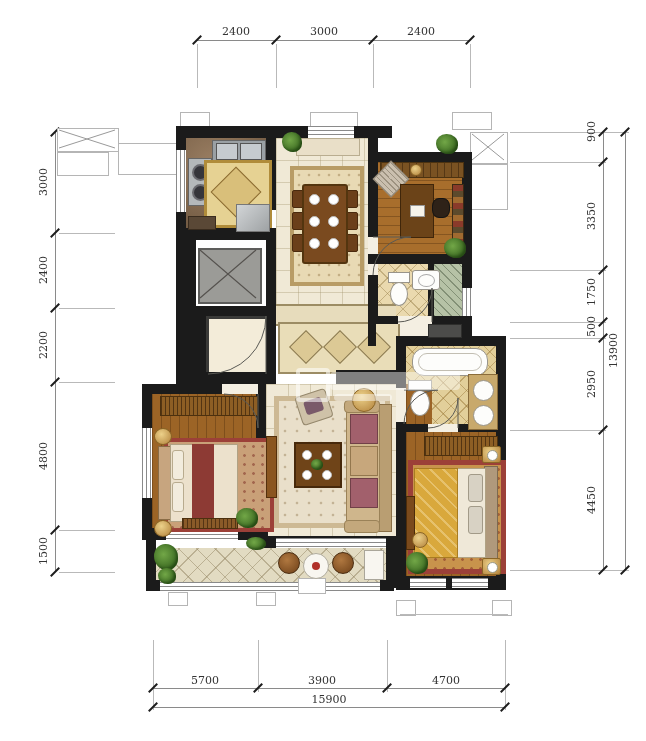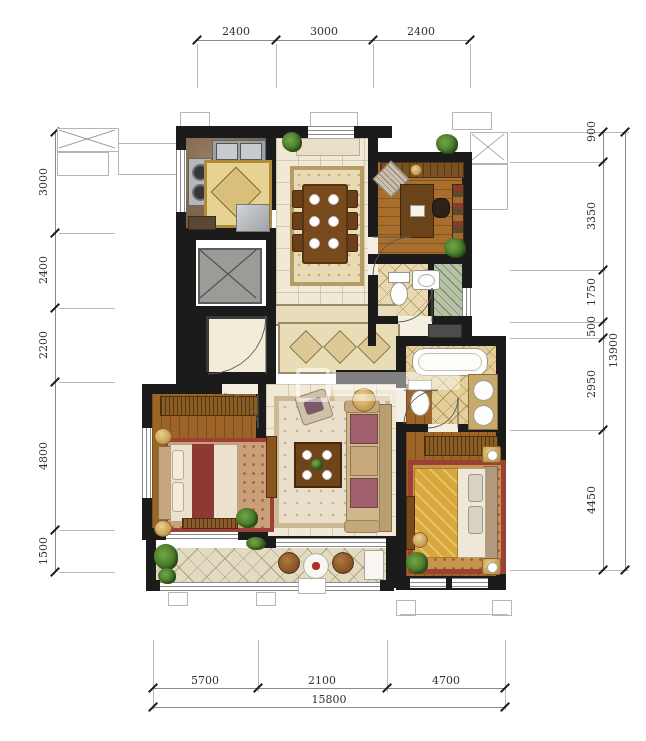--- a/index.html
+++ b/index.html
@@ -123,23 +123,23 @@
   <div class="abs extline" style="left:258px;top:640px;width:1px;height:52px"></div>
   <div class="abs extline" style="left:387px;top:640px;width:1px;height:52px"></div>
   <div class="abs extline" style="left:505px;top:640px;width:1px;height:70px"></div>
   <div class="abs tick" style="left:147px;top:687px"></div>
   <div class="abs tick" style="left:252px;top:687px"></div>
   <div class="abs tick" style="left:381px;top:687px"></div>
   <div class="abs tick" style="left:499px;top:687px"></div>
   <div class="abs tick" style="left:147px;top:706px"></div>
   <div class="abs tick" style="left:499px;top:706px"></div>
   <div class="abs dlabel" style="left:175px;top:674px;width:60px">5700</div>
-  <div class="abs dlabel" style="left:292px;top:674px;width:60px">2100</div>
+  <div class="abs dlabel" style="left:292px;top:674px;width:60px">3900</div>
   <div class="abs dlabel" style="left:416px;top:674px;width:60px">4700</div>
-  <div class="abs dlabel" style="left:299px;top:693px;width:60px">15800</div>
+  <div class="abs dlabel" style="left:299px;top:693px;width:60px">15900</div>
 
   <div class="abs ctx" style="left:57px;top:128px;width:60px;height:22px"></div>
   <div class="abs ctx" style="left:118px;top:143px;width:58px;height:30px"></div>
   <div class="abs ctx" style="left:57px;top:152px;width:50px;height:22px"></div>
   <div class="abs ctx" style="left:180px;top:112px;width:28px;height:16px"></div>
   <div class="abs ctx" style="left:310px;top:112px;width:46px;height:16px"></div>
   <div class="abs ctx" style="left:452px;top:112px;width:38px;height:16px"></div>
   <div class="abs ctx" style="left:470px;top:132px;width:36px;height:30px"></div>
   <div class="abs ctx" style="left:470px;top:164px;width:36px;height:44px"></div>
   <div class="abs ctx" style="left:396px;top:600px;width:18px;height:14px"></div>

